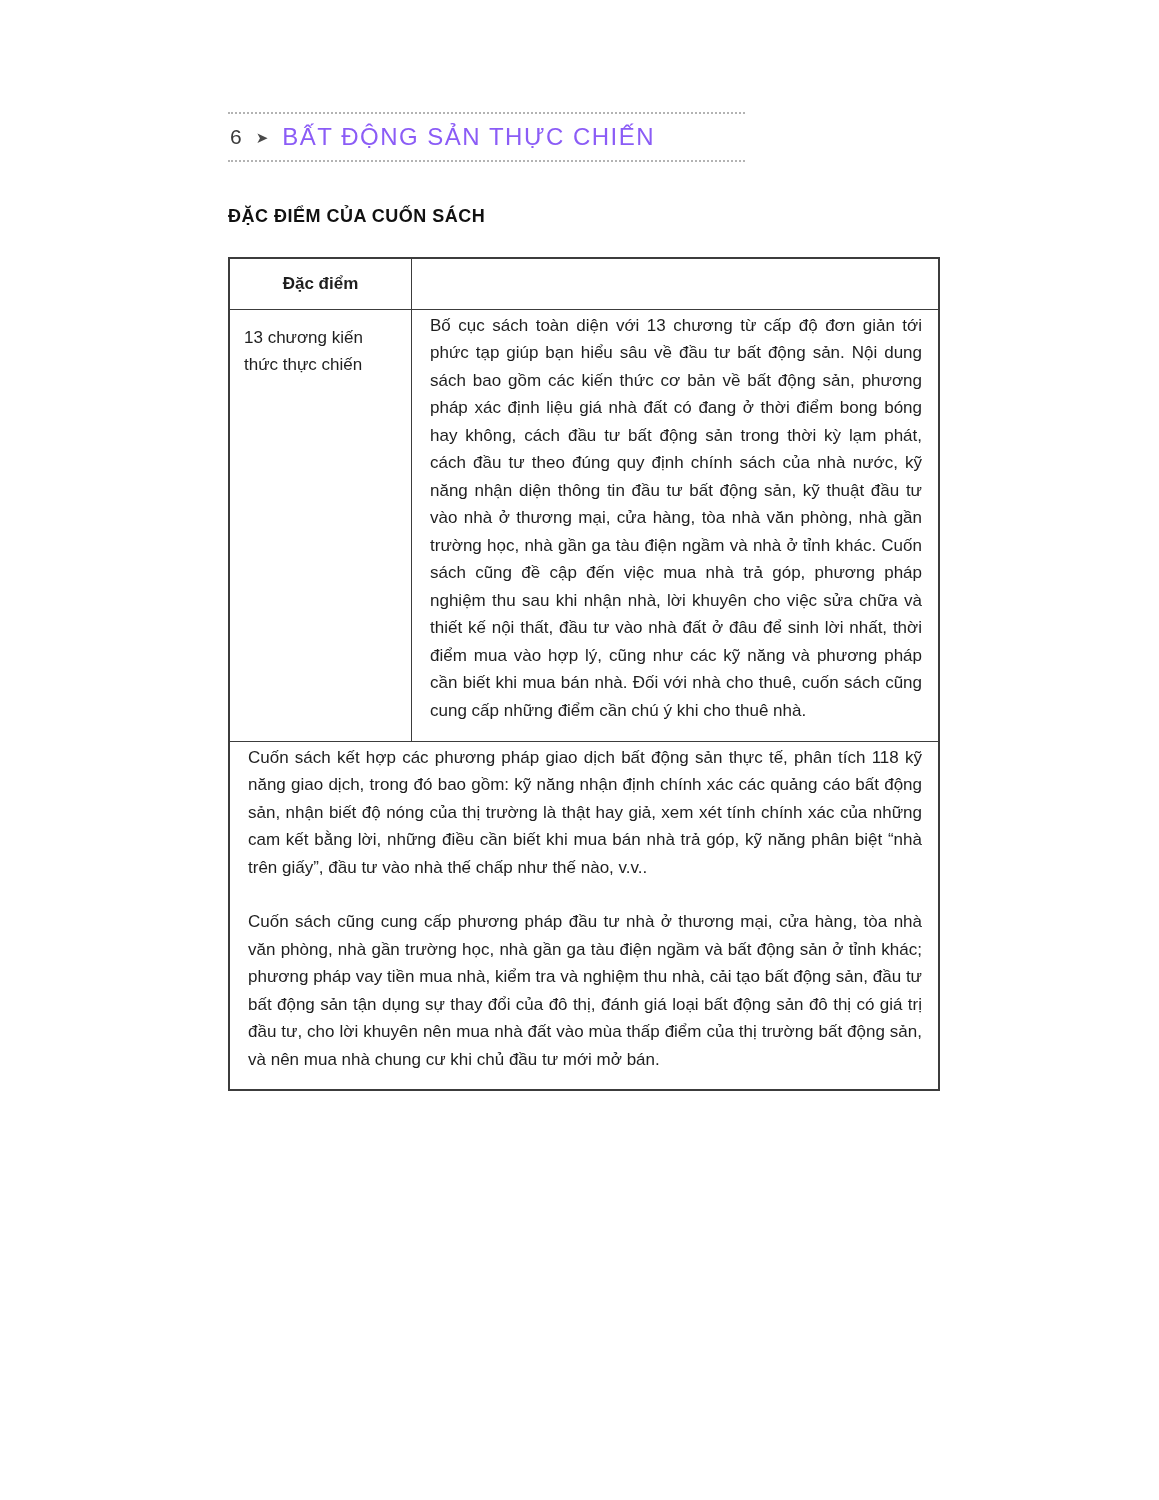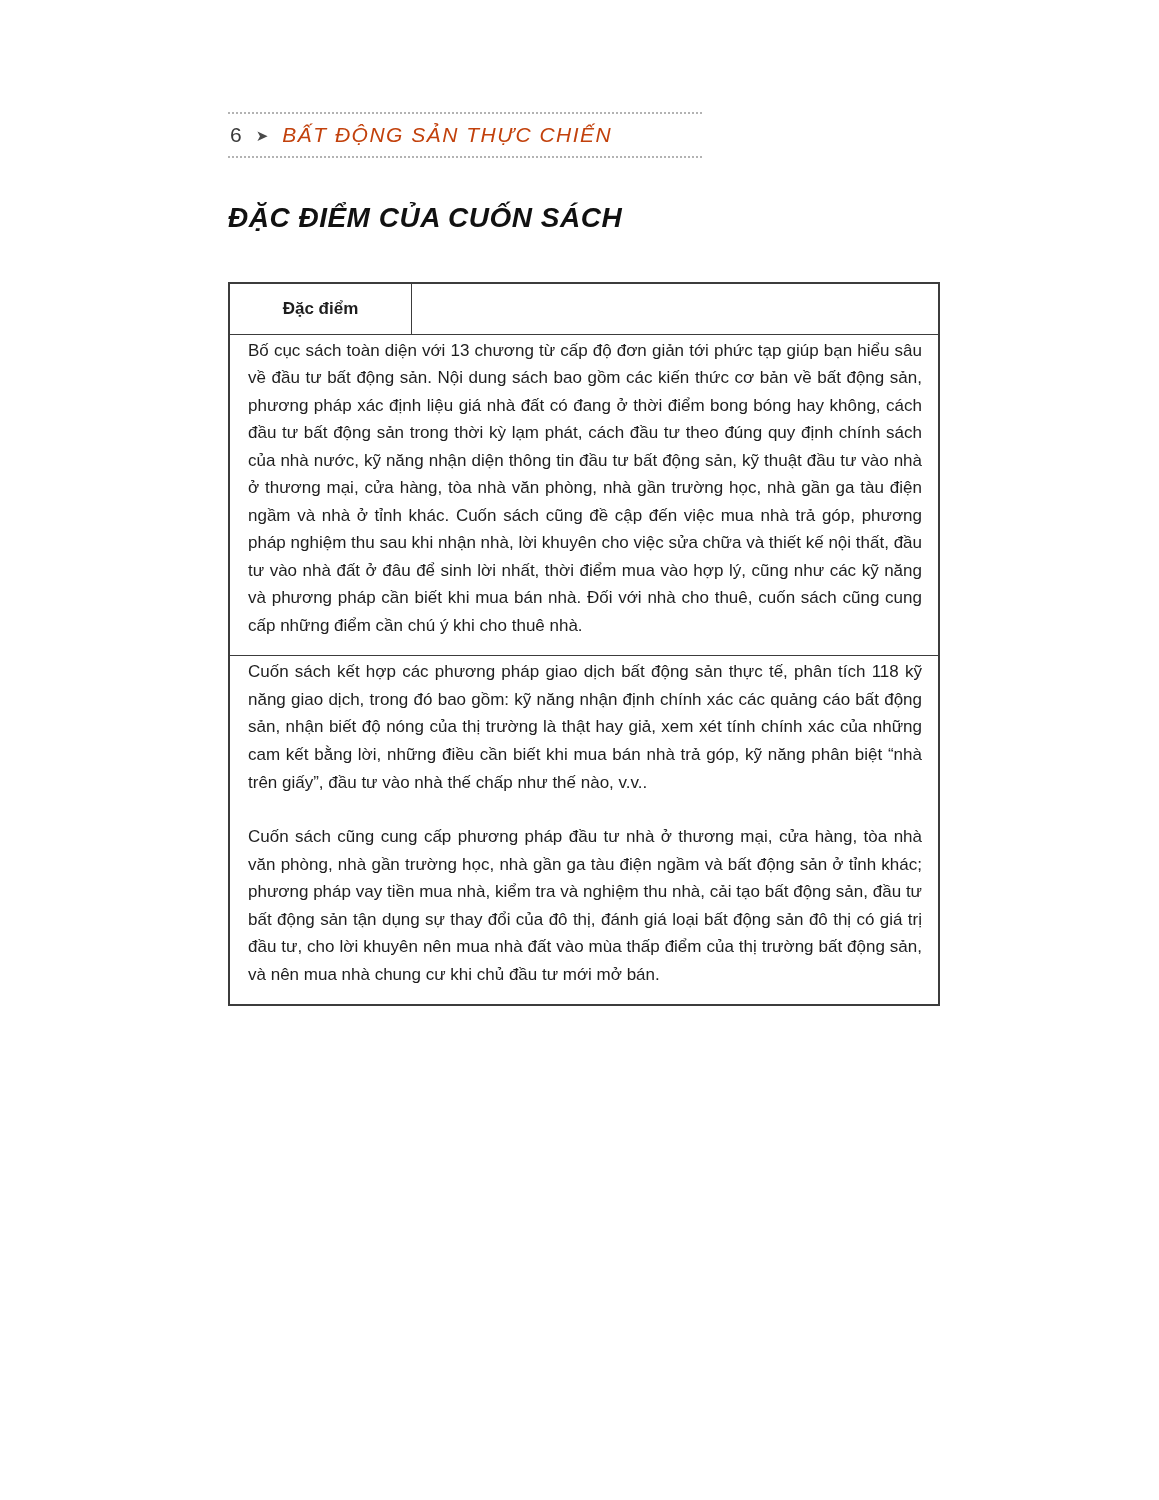--- a/index.html
+++ b/index.html
@@ -33,37 +33,35 @@
   .running-header .page-num {
     font-size: 21px;
     color: #3a3a3a;
   }
   .running-header .arrow {
     font-size: 15px;
     color: #4a4a4a;
     transform: translateY(1px);
   }
   .running-header .running-title {
-    font-size: 21px;
+    font-size: 24px;
     letter-spacing: 1.5px;
-    color: #c2410c;
-    font-style: italic;
+    color: #8b5cf6;
   }
   
   .section-title {
     margin-top: 44px;
-    font-size: 28px;
+    font-size: 18px;
     font-weight: bold;
     letter-spacing: 0.5px;
     color: #111;
-    font-style: italic;
   }
   
   .ftable {
-    margin-top: 48px;
+    margin-top: 30px;
     margin-bottom: 220px;
     border: 2px solid #3c3c3c;
   }
   .trow {
     display: flex;
     align-items: stretch;
   }
   .trow + .trow {
     border-top: 1.5px solid #3c3c3c;
   }
@@ -105,20 +103,21 @@
 
   <h1 class="section-title">ĐẶC ĐIỂM CỦA CUỐN SÁCH</h1>
 
   <div class="ftable">
 
     <div class="trow thead">
       <div class="cell-feature">Đặc điểm</div>
     </div>
 
     <div class="trow">
+      <div class="cell-feature">13 chương kiến thức thực chiến</div>
       <div class="cell-explain">
         <p>Bố cục sách toàn diện với 13 chương từ cấp độ đơn giản tới phức tạp giúp bạn hiểu sâu về đầu tư bất động sản. Nội dung sách bao gồm các kiến thức cơ bản về bất động sản, phương pháp xác định liệu giá nhà đất có đang ở thời điểm bong bóng hay không, cách đầu tư bất động sản trong thời kỳ lạm phát, cách đầu tư theo đúng quy định chính sách của nhà nước, kỹ năng nhận diện thông tin đầu tư bất động sản, kỹ thuật đầu tư vào nhà ở thương mại, cửa hàng, tòa nhà văn phòng, nhà gần trường học, nhà gần ga tàu điện ngầm và nhà ở tỉnh khác. Cuốn sách cũng đề cập đến việc mua nhà trả góp, phương pháp nghiệm thu sau khi nhận nhà, lời khuyên cho việc sửa chữa và thiết kế nội thất, đầu tư vào nhà đất ở đâu để sinh lời nhất, thời điểm mua vào hợp lý, cũng như các kỹ năng và phương pháp cần biết khi mua bán nhà. Đối với nhà cho thuê, cuốn sách cũng cung cấp những điểm cần chú ý khi cho thuê nhà.</p>
       </div>
     </div>
 
     <div class="trow">
       <div class="cell-explain">
         <p>Cuốn sách kết hợp các phương pháp giao dịch bất động sản thực tế, phân tích 118 kỹ năng giao dịch, trong đó bao gồm: kỹ năng nhận định chính xác các quảng cáo bất động sản, nhận biết độ nóng của thị trường là thật hay giả, xem xét tính chính xác của những cam kết bằng lời, những điều cần biết khi mua bán nhà trả góp, kỹ năng phân biệt “nhà trên giấy”, đầu tư vào nhà thế chấp như thế nào, v.v..</p>
         <p>Cuốn sách cũng cung cấp phương pháp đầu tư nhà ở thương mại, cửa hàng, tòa nhà văn phòng, nhà gần trường học, nhà gần ga tàu điện ngầm và bất động sản ở tỉnh khác; phương pháp vay tiền mua nhà, kiểm tra và nghiệm thu nhà, cải tạo bất động sản, đầu tư bất động sản tận dụng sự thay đổi của đô thị, đánh giá loại bất động sản đô thị có giá trị đầu tư, cho lời khuyên nên mua nhà đất vào mùa thấp điểm của thị trường bất động sản, và nên mua nhà chung cư khi chủ đầu tư mới mở bán.</p>
       </div>

